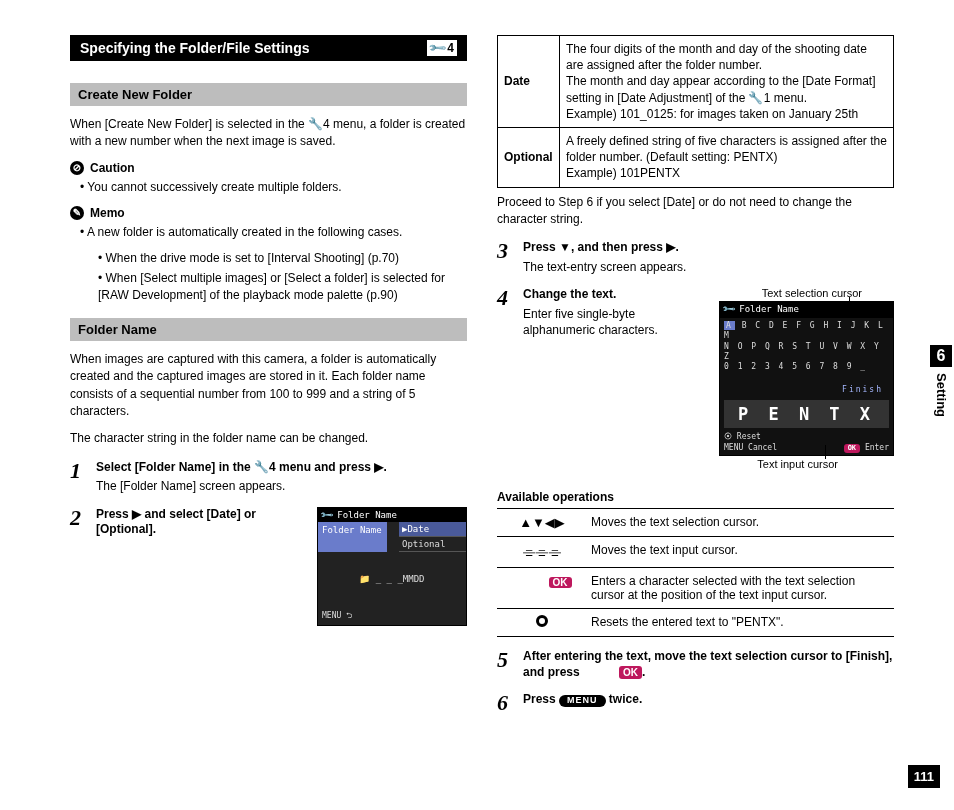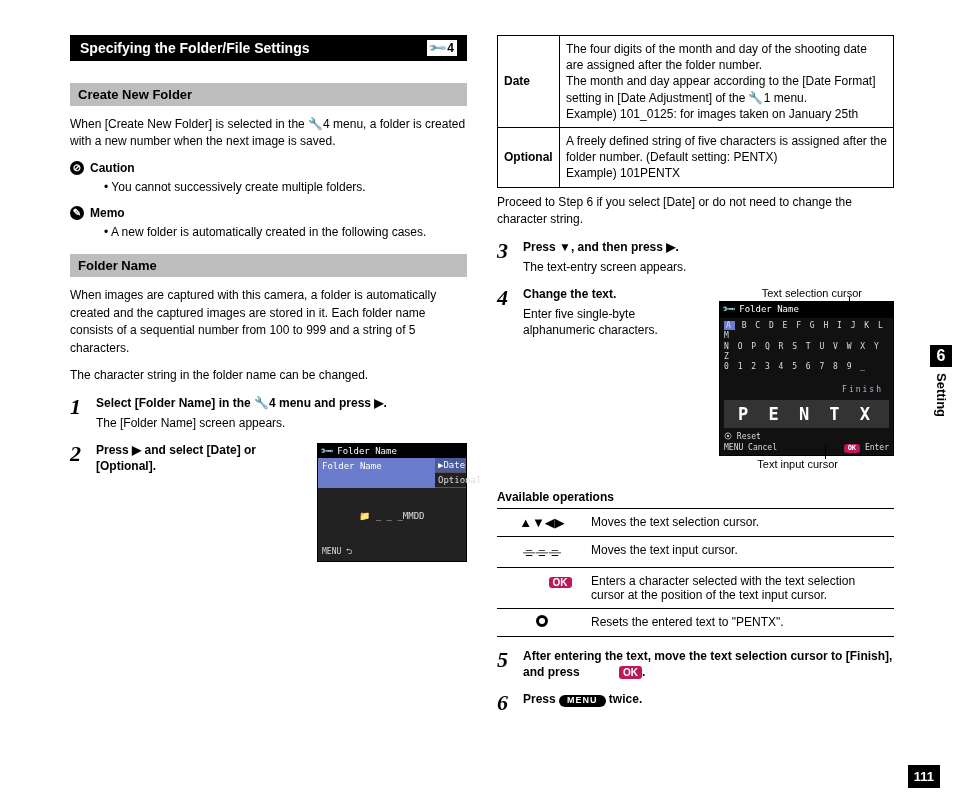--- a/index.html
+++ b/index.html
@@ -37,21 +37,21 @@
   p { line-height: 1.45; margin-bottom: 10px; }
 
   .iconhead { font-weight: bold; display: flex; align-items: center; gap: 6px; margin-top: 8px; }
   .iconhead .circ {
     width: 14px; height: 14px; border-radius: 50%; background: #000; color: #fff;
     display: inline-flex; align-items: center; justify-content: center; font-size: 10px;
   }
   ul.bul { list-style: none; padding-left: 10px; margin: 4px 0 10px; }
   ul.bul > li::before { content: "•  "; }
   ul.bul.sub { padding-left: 28px; }
-  ul.bul > li { line-height: 1.4; margin-bottom: 3px; margin-left: 24px; }
+  ul.bul > li { line-height: 1.4; margin-bottom: 3px; }
 
   .step { display: flex; gap: 8px; margin-top: 12px; }
   .step .num { font-style: italic; font-weight: bold; font-size: 22px; font-family: Georgia, serif; line-height: 1; min-width: 18px; color: #000;}
   .step .body { flex: 1; }
   .step .body .first { font-weight: bold; line-height: 1.3; }
   .step .body .sub { margin-top: 3px; line-height: 1.35; }
 
   .step-flex { display: flex; align-items: flex-start; gap: 10px; }
 
   
@@ -65,21 +65,21 @@
   table.ops td.k { width: 90px; text-align: center; font-size: 13px; }
   .btn-ok { display:inline-block; background:#be185d; color:#fff; border-radius:3px; padding:0 4px; font-size:10px; font-weight:bold;margin-left:36px; }
   .btn-menu { display:inline-block; background:#000; color:#fff; border-radius:10px; padding:0 8px; font-size:9px; font-weight:bold; letter-spacing:1px; }
   .odonut { display:inline-block; width:12px; height:12px; border:3px solid #000; border-radius:50%; }
 
   
   .lcd1 { width: 150px; background:#222; border:1px solid #000; font-family: monospace; font-size:9px; color:#ddd; }
   .lcd1 .t { background:#000; color:#fff; padding:2px 4px; display:flex; align-items:center; gap:4px; }
   .lcd1 .row { display:flex; }
   .lcd1 .row .l { flex:1; padding:3px 4px; background:#6a7ccb; color:#fff; }
-  .lcd1 .row .r { width:31px; }
+  .lcd1 .row .r { width:79px;padding-left:12px; }
   .lcd1 .row .r .opt { padding:2px 3px; border-bottom:1px solid #555; }
   .lcd1 .row .r .opt.sel { background:#4a5a9a; color:#fff; }
   .lcd1 .mid { height:55px; display:flex; align-items:center; justify-content:center; gap:5px; }
   .lcd1 .bot { padding:2px 4px; font-size:8px; }
 
   .lcd2 { width: 175px; background:#111; border:1px solid #000; font-family: monospace; font-size:8px; color:#ddd; line-height:1.3; }
   .lcd2 .t { background:#000; color:#fff; padding:2px 4px; display:flex; align-items:center; gap:4px; font-size:9px;}
   .lcd2 .grid { padding:3px 4px; letter-spacing:2px; text-align:left; }
   .lcd2 .grid .row3 { text-align:right; padding-right:6px; color:#a6b8ff;margin-top:12px; }
   .lcd2 .disp { background:#333; margin:2px 4px; padding:3px; font-size:17px; letter-spacing:5px; color:#fff; font-weight:bold; text-align:center;}
@@ -125,20 +125,24 @@
     <ul class="bul">
       <li>You cannot successively create multiple folders.</li>
     </ul>
 
     <div class="iconhead">
       <span class="circ">✎</span>
       <span>Memo</span>
     </div>
     <ul class="bul">
       <li>A new folder is automatically created in the following cases.</li>
+    </ul>
+    <ul class="bul sub">
+      <li>When the drive mode is set to [Interval Shooting] (p.70)</li>
+      <li>When [Select multiple images] or [Select a folder] is selected for [RAW Development] of the playback mode palette (p.90)</li>
     </ul>
 
     <div class="subhead">Folder Name</div>
     <p>When images are captured with this camera, a folder is automatically created and the captured images are stored in it. Each folder name consists of a sequential number from 100 to 999 and a string of 5 characters.</p>
     <p>The character string in the folder name can be changed.</p>
 
     <div class="step">
       <div class="num">1</div>
       <div class="body">
         <div class="first">Select [Folder Name] in the 🔧4 menu and press ▶.</div>

